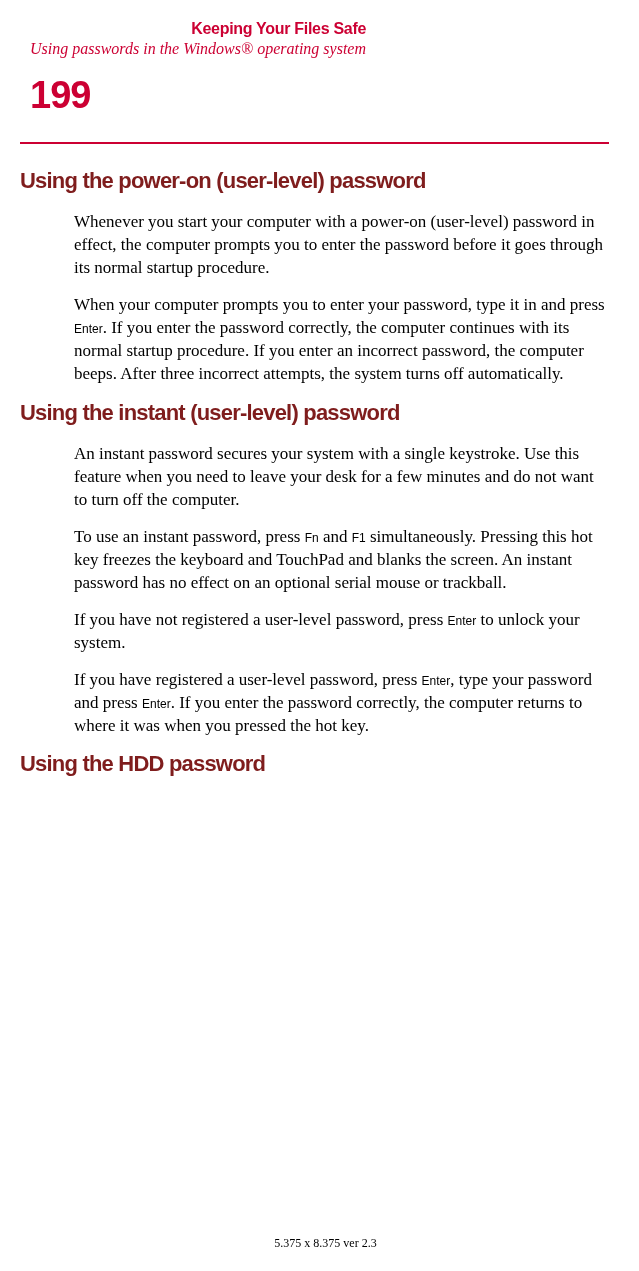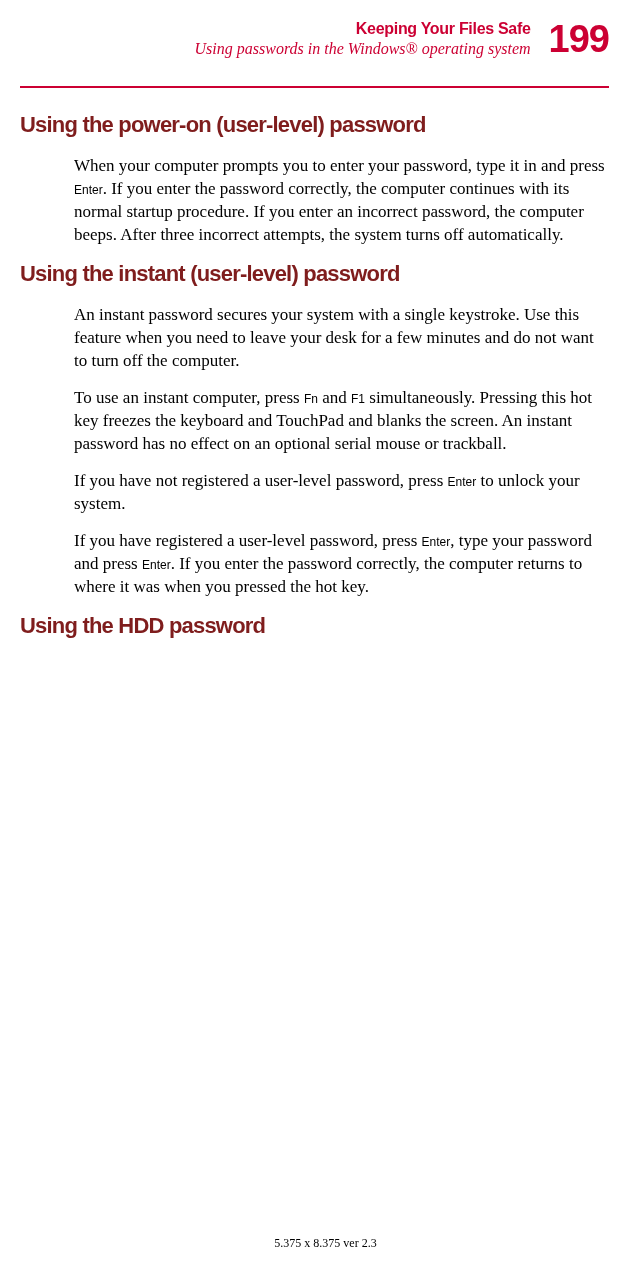--- a/index.html
+++ b/index.html
@@ -14,20 +14,21 @@
       font-family: Georgia, 'Times New Roman', serif;
       color: #000;
       position: relative;
     }
     .header-area {
       padding: 20px 30px 10px 30px;
       display: flex;
       justify-content: flex-end;
       align-items: flex-start;
       gap: 18px;
+      flex-direction: column;
     }
     .header-text {
       text-align: right;
       color: #cc0033;
     }
     .chapter-title {
       font-family: Arial, Helvetica, sans-serif;
       font-weight: bold;
       font-size: 16px;
       letter-spacing: -0.3px;
@@ -94,22 +95,23 @@
     <div class="chapter-title">Keeping Your Files Safe</div>
     <div class="section-subtitle">Using passwords in the Windows® operating system</div>
   </div>
   <div class="page-number">199</div>
 </div>
 
 <hr class="horizontal-rule">
 
 <div class="content" id="content-area">
     <div class="section-heading">Using the power-on (user-level) password</div>
+    <p class="body-para"><span>Whenever you start your computer with a power-on (user-level) password in effect, the computer prompts you to enter the password before it goes through its normal startup procedure.</span></p>
     <p class="body-para"><span>When your computer prompts you to enter your password, type it in and press </span><span class="key-label">Enter</span><span>. If you enter the password correctly, the computer continues with its normal startup procedure. If you enter an incorrect password, the computer beeps. After three incorrect attempts, the system turns off automatically.</span></p>
     <div class="section-heading">Using the instant (user-level) password</div>
     <p class="body-para"><span>An instant password secures your system with a single keystroke. Use this feature when you need to leave your desk for a few minutes and do not want to turn off the computer.</span></p>
-    <p class="body-para"><span>To use an instant computer, press </span><span class="key-label">Fn</span><span> and </span><span class="key-label">F1</span><span> simultaneously. Pressing this hot key freezes the keyboard and TouchPad and blanks the screen. An instant password has no effect on an optional serial mouse or trackball.</span></p>
+    <p class="body-para"><span>To use an instant password, press </span><span class="key-label">Fn</span><span> and </span><span class="key-label">F1</span><span> simultaneously. Pressing this hot key freezes the keyboard and TouchPad and blanks the screen. An instant password has no effect on an optional serial mouse or trackball.</span></p>
     <p class="body-para"><span>If you have not registered a user-level password, press </span><span class="key-label">Enter</span><span> to unlock your system.</span></p>
     <p class="body-para"><span>If you have registered a user-level password, press </span><span class="key-label">Enter</span><span>, type your password and press </span><span class="key-label">Enter</span><span>. If you enter the password correctly, the computer returns to where it was when you pressed the hot key.</span></p>
     <div class="section-heading">Using the HDD password</div>
   </div>
 
 <div class="footer">5.375 x 8.375 ver 2.3</div>
 
 </body></html>

